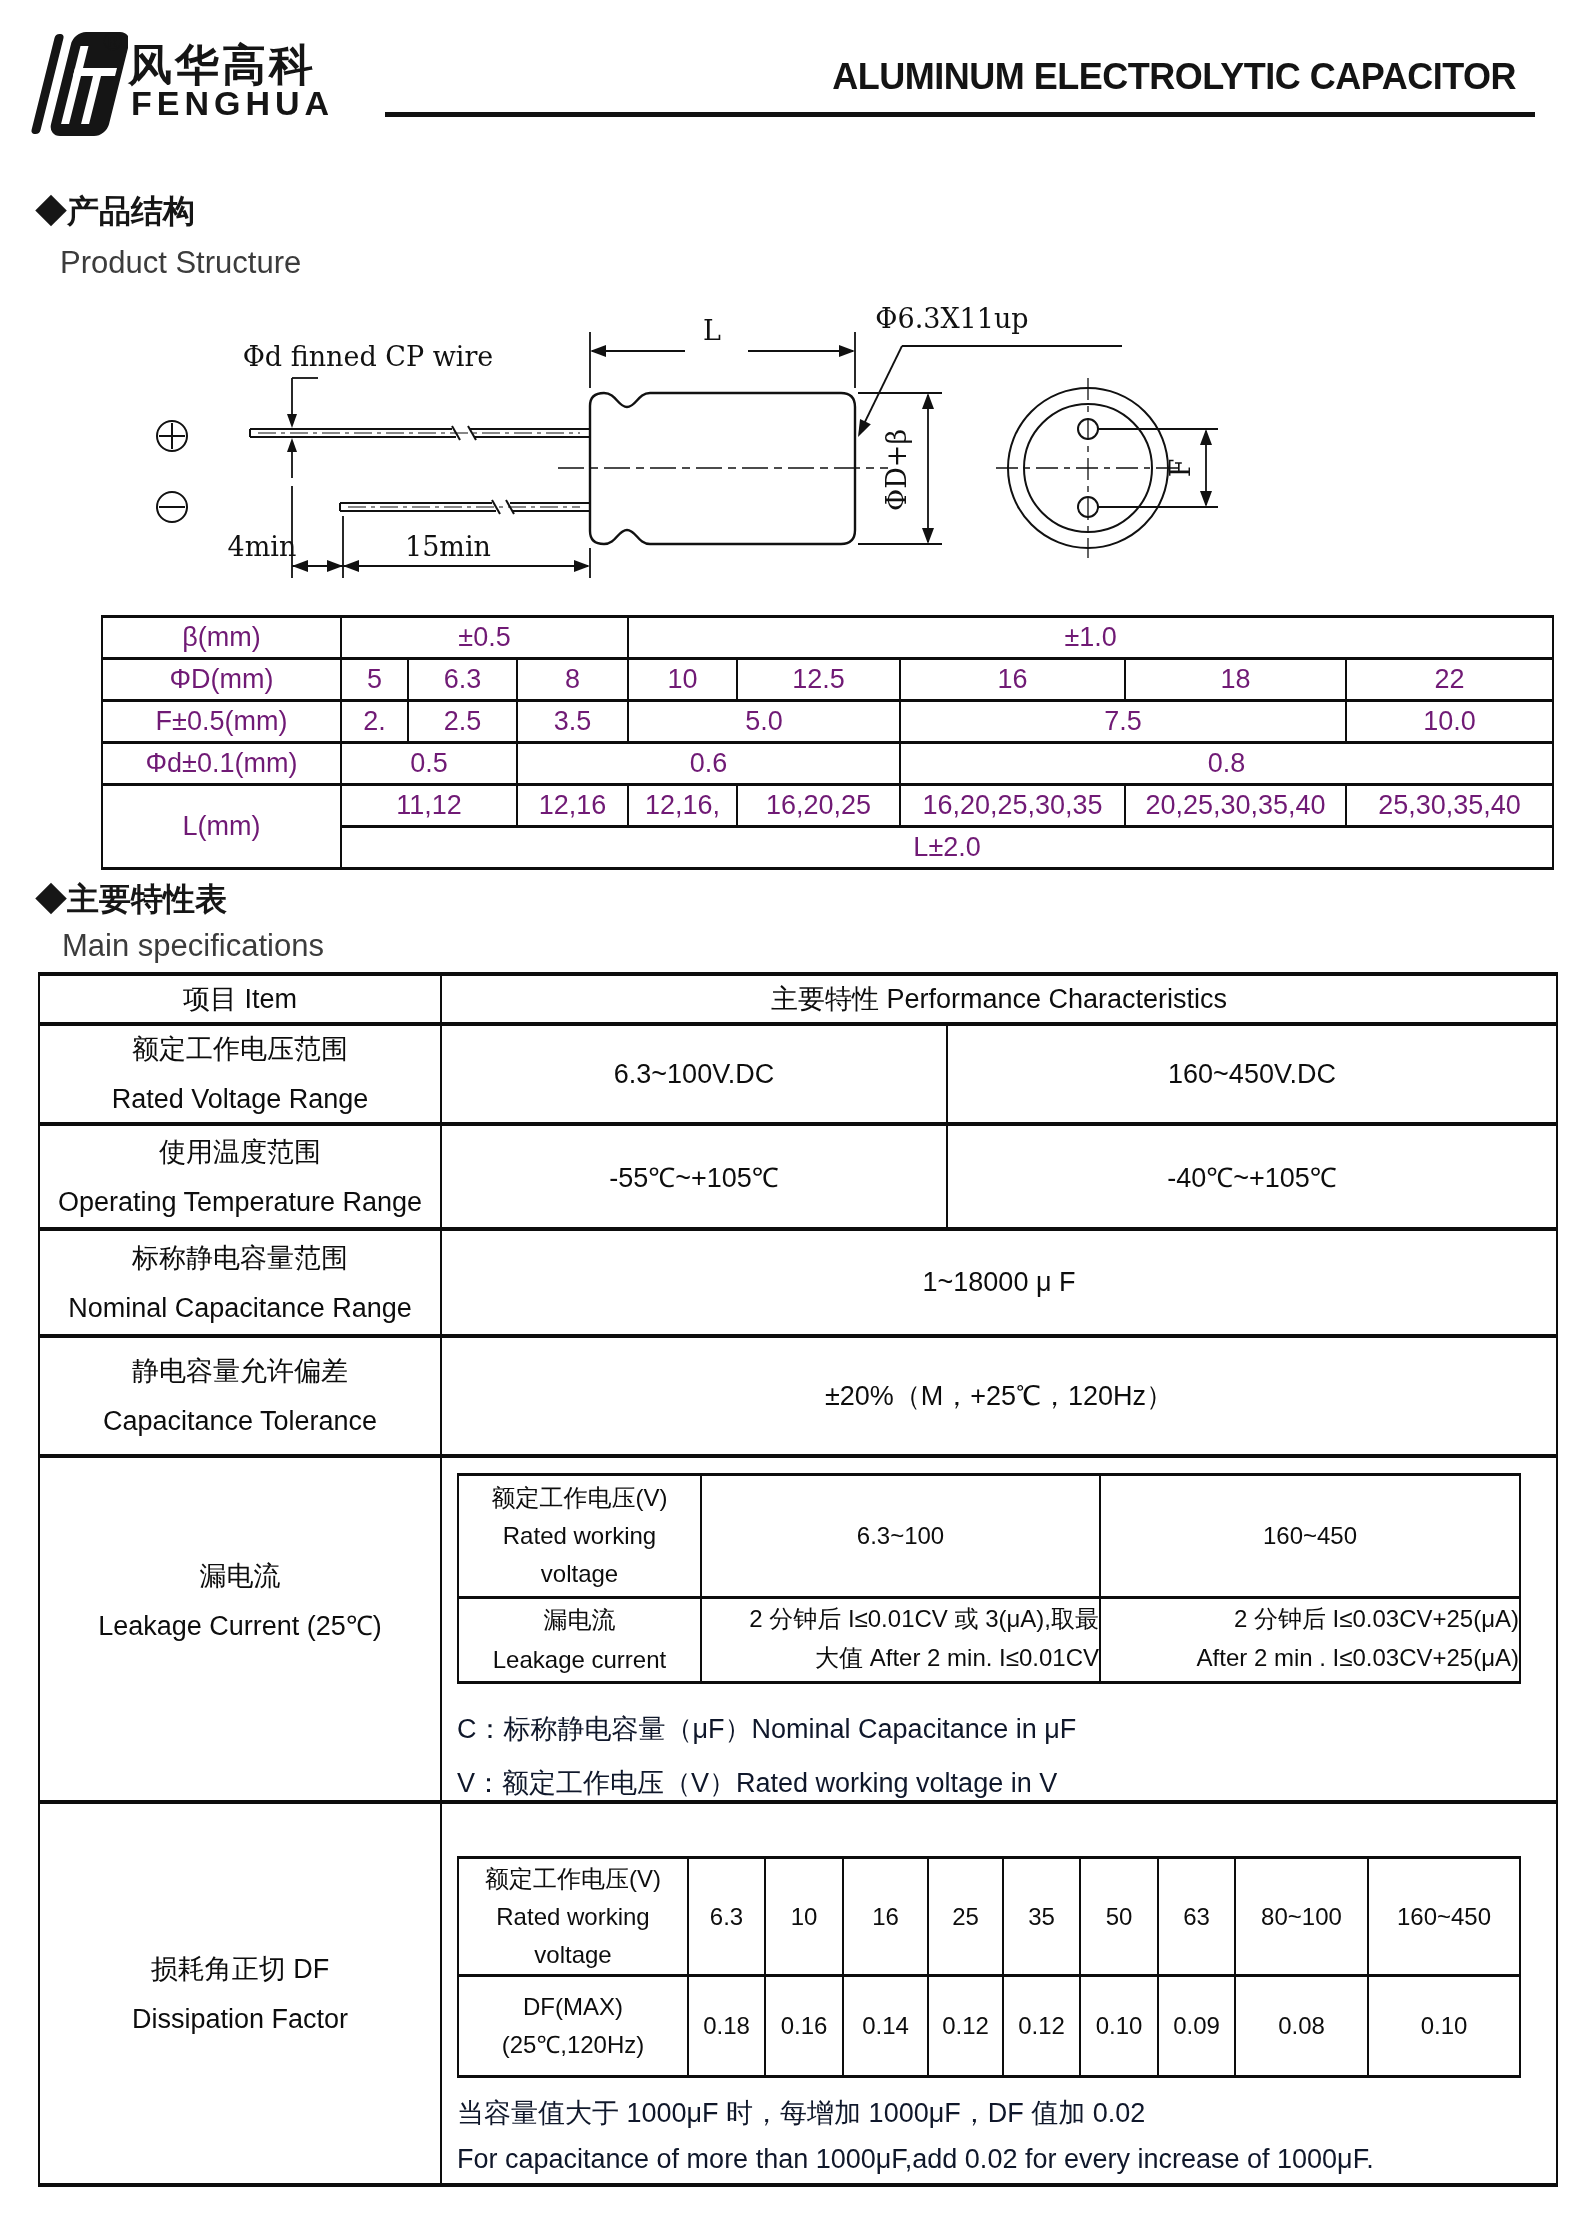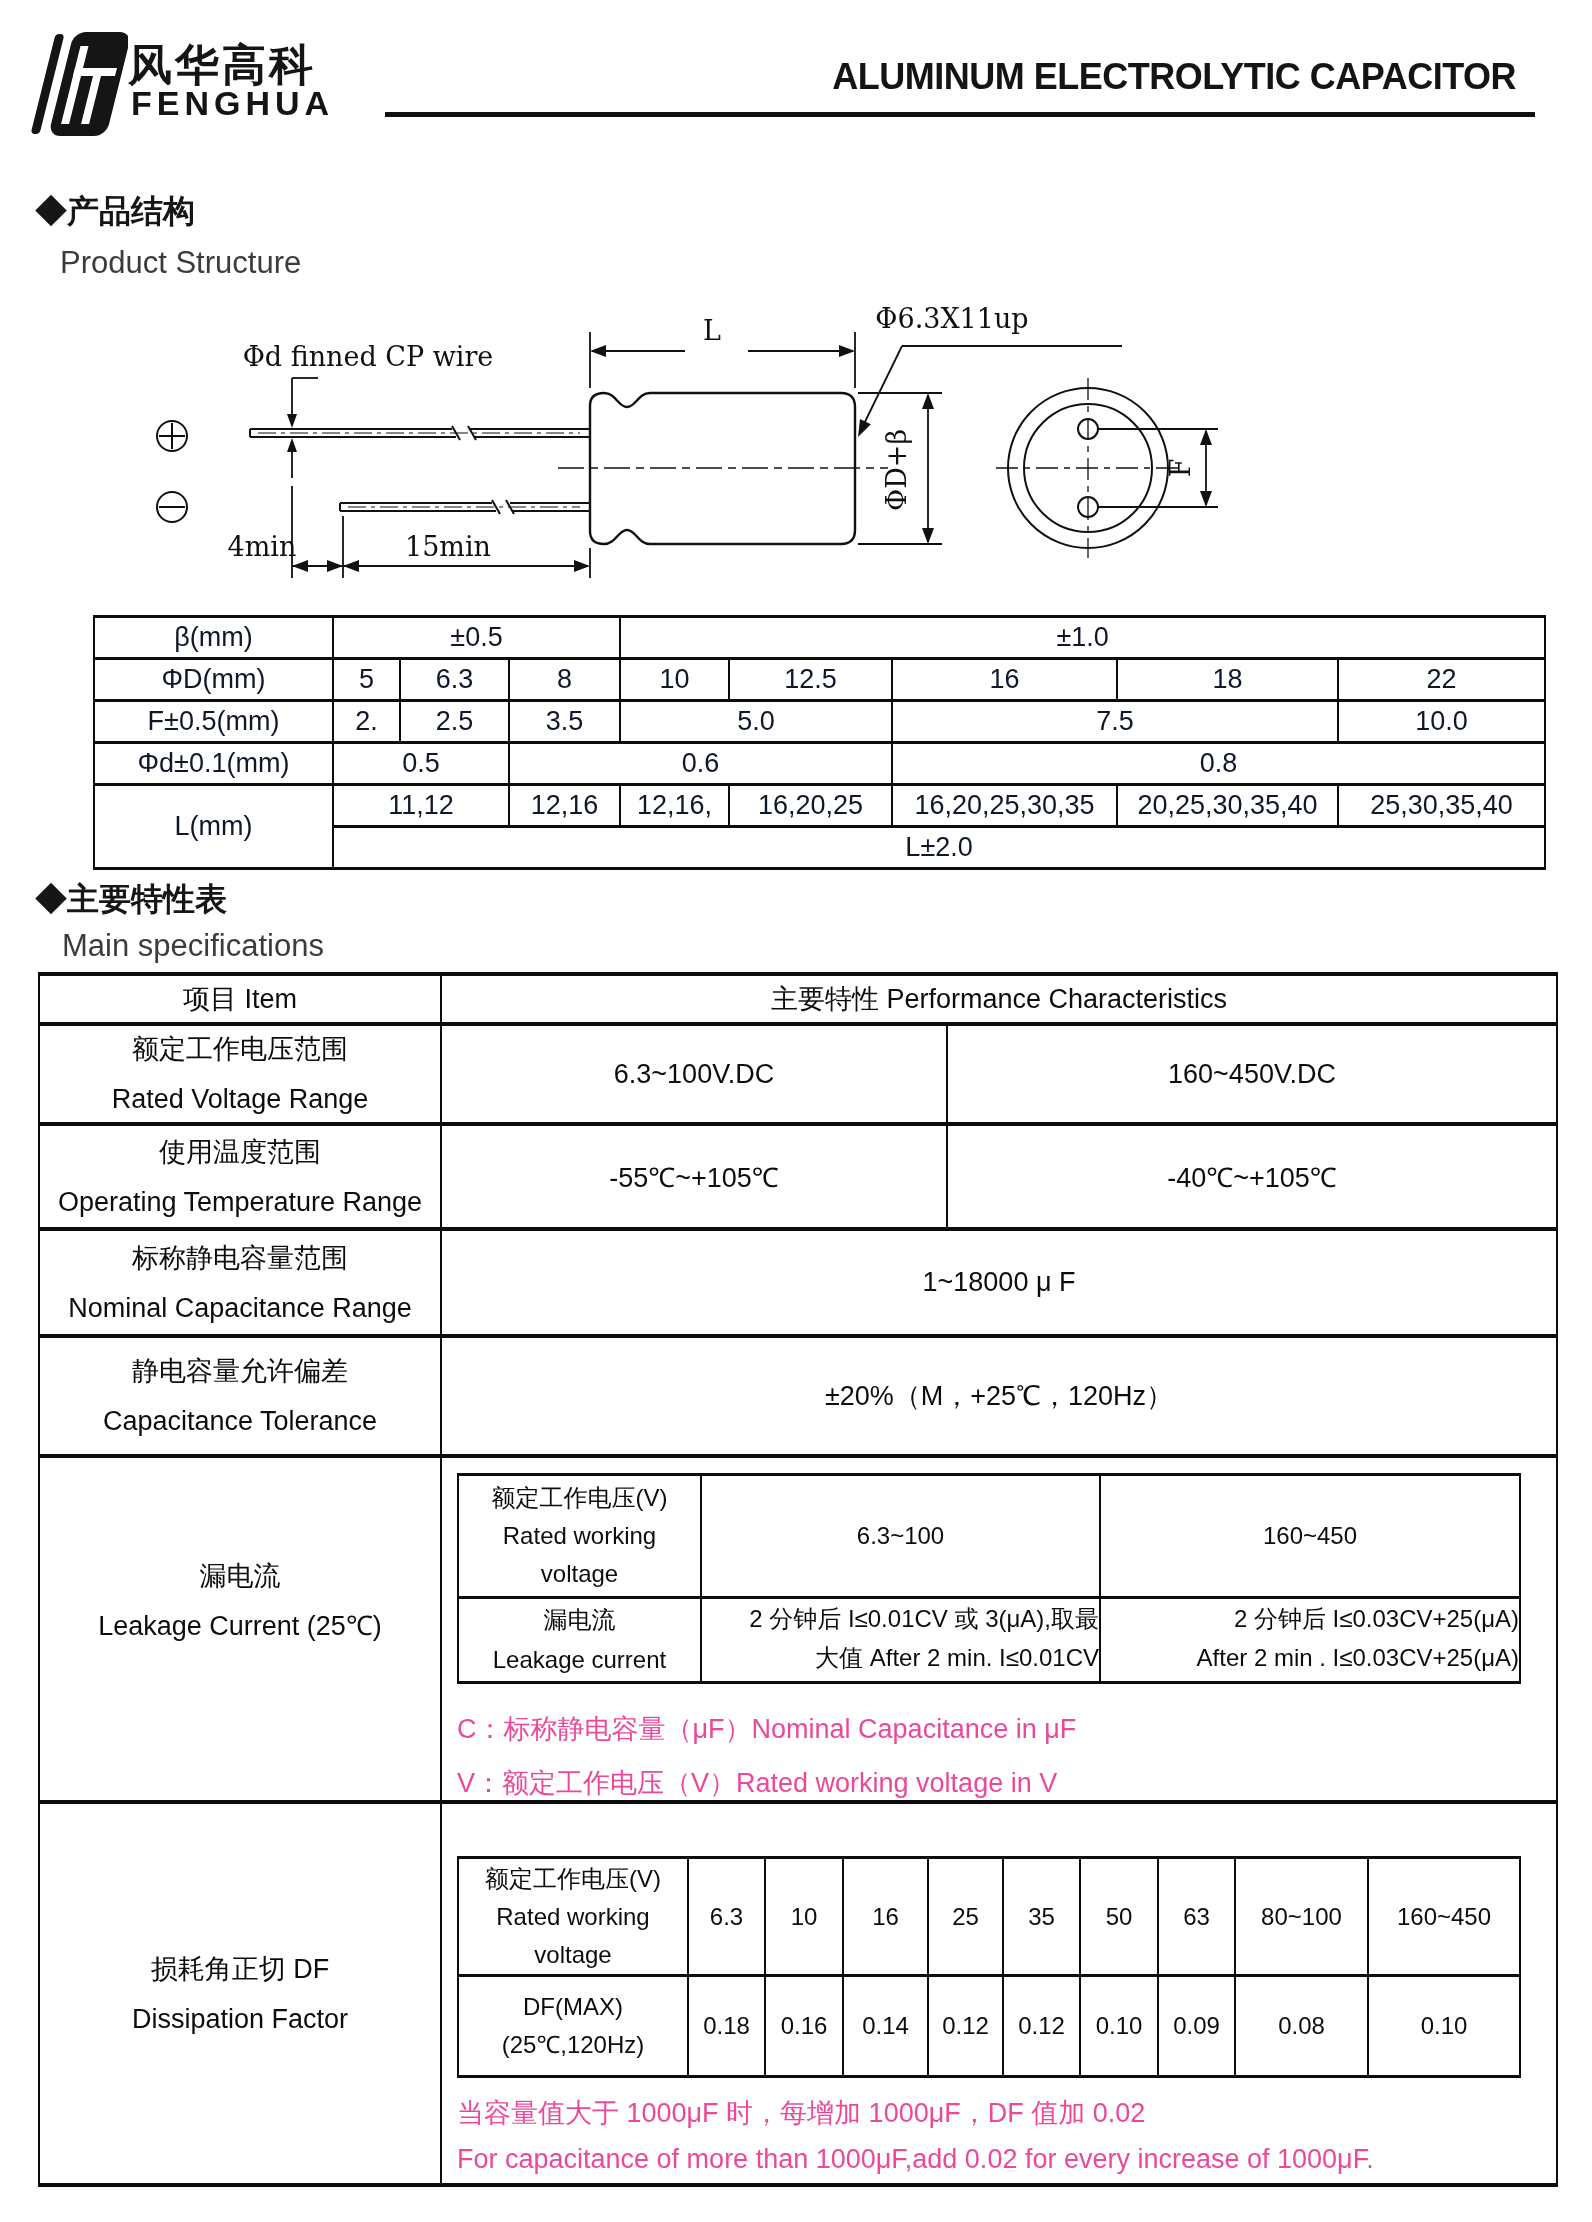--- a/index.html
+++ b/index.html
@@ -18,22 +18,22 @@
   .sec-cn{font-size:32px;font-weight:bold;color:#161616;}
   .sec-en{font-size:31px;color:#3c3c3c;}
   .s1cn{left:35px;top:190px;}
   .s1en{left:60px;top:245px;}
   .s2cn{left:35px;top:878px;}
   .s2en{left:62px;top:928px;}
   
   .diagram{left:0;top:300px;}
   .diagram text{font-family:"DejaVu Serif",serif;font-size:27px;fill:#111;}
   
-  table.dim{left:93px;top:615px;width:1451px;border-collapse:collapse;table-layout:fixed;
-    font-size:27px;color:#0f172a;}
+  table.dim{left:101px;top:615px;width:1451px;border-collapse:collapse;table-layout:fixed;
+    font-size:27px;color:#701a75;}
   table.dim td{border:solid #0d0d0d;border-width:3px 2px;text-align:center;vertical-align:middle;
     height:39px;padding:0;line-height:1.05;overflow:hidden;white-space:nowrap;}
   
   table.spec{left:38px;top:972px;width:1518px;border-collapse:collapse;table-layout:fixed;
     font-size:27px;color:#0d0d0d;}
   table.spec td{border:solid #0d0d0d;border-width:4px 2px;padding:0;vertical-align:middle;text-align:center;}
   table.spec tr.hdr td{height:46px;}
   .slabel-wrap{display:flex;flex-direction:column;justify-content:flex-end;align-items:center;gap:16px;height:100%;}
   .slabel-wrap div{line-height:34px;}
   td.topcell{vertical-align:top;text-align:left;}
@@ -44,21 +44,21 @@
   .nl tr.ra td{height:120px;}
   .nl tr.rb td{height:82px;}
   .nl td.vleft{text-align:right;vertical-align:top;}
   .nl td.vleft div{line-height:39px;padding-left:2px;white-space:nowrap;overflow:hidden;}
   .nlab div{line-height:38px;}
   .cliplab{overflow:hidden;}
   .cliplab div{line-height:40px;}
   .nd{width:1062px;margin-top:45px;}
   .nd tr.ra td{height:115px;}
   .nd tr.rb td{height:98px;}
-  .note{margin-left:15px;font-size:27px;color:#ec4899;line-height:34px;text-align:left;}
+  .note{margin-left:15px;font-size:27px;color:#0f172a;line-height:34px;text-align:left;}
   .leak-shift{transform:translateY(-28px);}
 </style>
 </head>
 <body>
 
 <div id="page">
 
   <svg class="abs" style="left:28px;top:28px" width="100" height="108" viewBox="0 0 100 108">
     <g transform="translate(14,4) skewX(-14)">
       <rect x="14" y="2" width="9" height="100" rx="4" fill="#151515"></rect>

